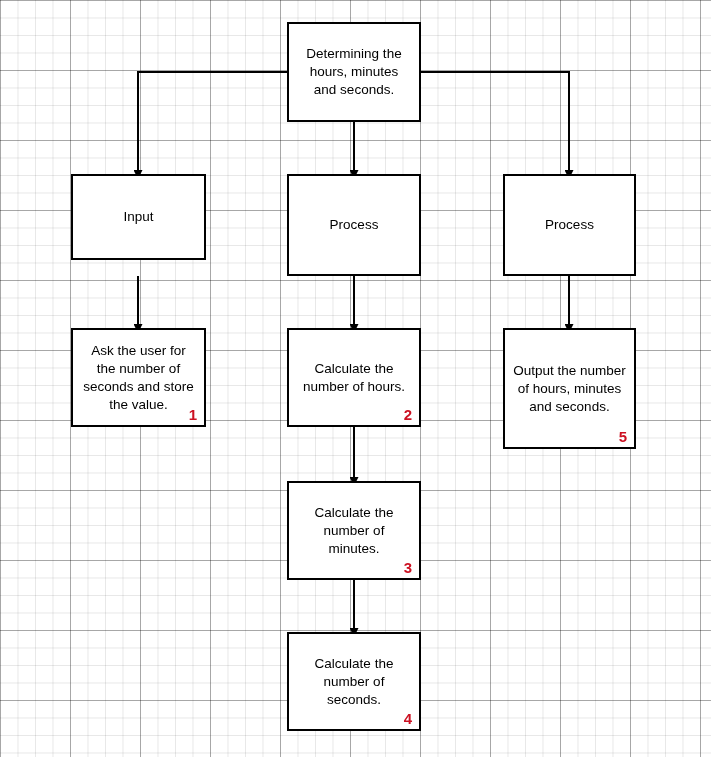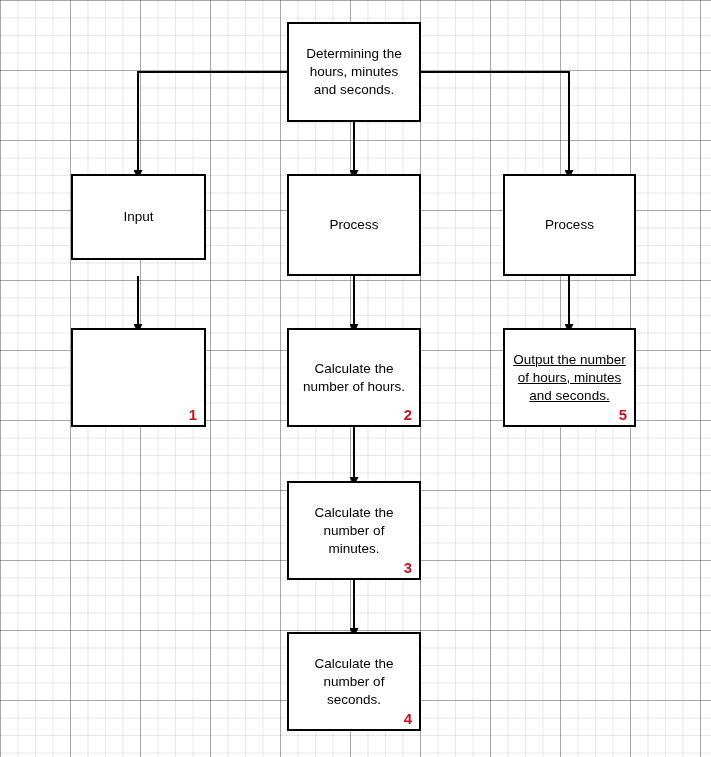--- a/index.html
+++ b/index.html
@@ -97,28 +97,32 @@
       <div class="node" style="left: 71px; top: 174px; width: 135px; height: 86px; border-color: rgb(0, 0, 0); background: rgb(255, 255, 255); color: rgb(0, 0, 0);">
         <span class="node-text">Input</span>
       </div>
       <div class="node" style="left: 287px; top: 174px; width: 134px; height: 102px; border-color: rgb(0, 0, 0); background: rgb(255, 255, 255); color: rgb(0, 0, 0);">
         <span class="node-text">Process</span>
       </div>
       <div class="node" style="left: 503px; top: 174px; width: 133px; height: 102px; border-color: rgb(0, 0, 0); background: rgb(255, 255, 255); color: rgb(0, 0, 0);">
         <span class="node-text">Process</span>
       </div>
       <div class="node" style="left: 71px; top: 328px; width: 135px; height: 99px; border-color: rgb(0, 0, 0); background: rgb(255, 255, 255); color: rgb(0, 0, 0);">
+        <span class="node-text">Ask the user for
+the number of
+seconds and store
+the value.</span>
         <span class="node-badge" style="color: rgb(204, 17, 34);">1</span>
       </div>
       <div class="node" style="left: 287px; top: 328px; width: 134px; height: 99px; border-color: rgb(0, 0, 0); background: rgb(255, 255, 255); color: rgb(0, 0, 0);">
         <span class="node-text">Calculate the
 number of hours.</span>
         <span class="node-badge" style="color: rgb(204, 17, 34);">2</span>
       </div>
-      <div class="node" style="left: 503px; top: 328px; width: 133px; height: 99px; border-color: rgb(0, 0, 0); background: rgb(255, 255, 255); color: rgb(0, 0, 0); text-decoration: underline;">
+      <div class="node" style="left: 503px; top: 328px; width: 133px; height: 121px; border-color: rgb(0, 0, 0); background: rgb(255, 255, 255); color: rgb(0, 0, 0);">
         <span class="node-text">Output the number
 of hours, minutes
 and seconds.</span>
         <span class="node-badge" style="color: rgb(204, 17, 34);">5</span>
       </div>
       <div class="node" style="left: 287px; top: 481px; width: 134px; height: 99px; border-color: rgb(0, 0, 0); background: rgb(255, 255, 255); color: rgb(0, 0, 0);">
         <span class="node-text">Calculate the
 number of
 minutes.</span>
         <span class="node-badge" style="color: rgb(204, 17, 34);">3</span>

